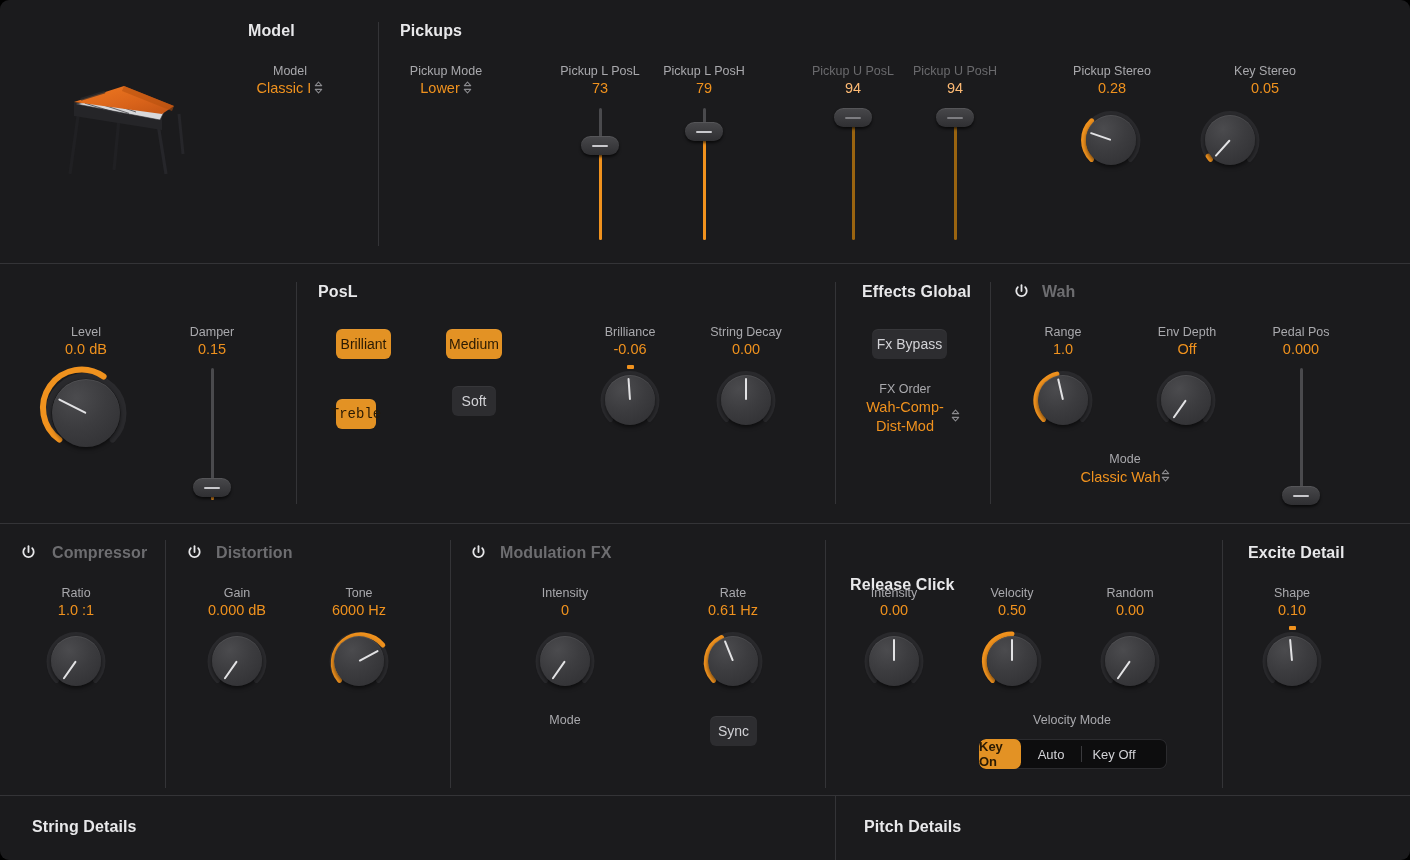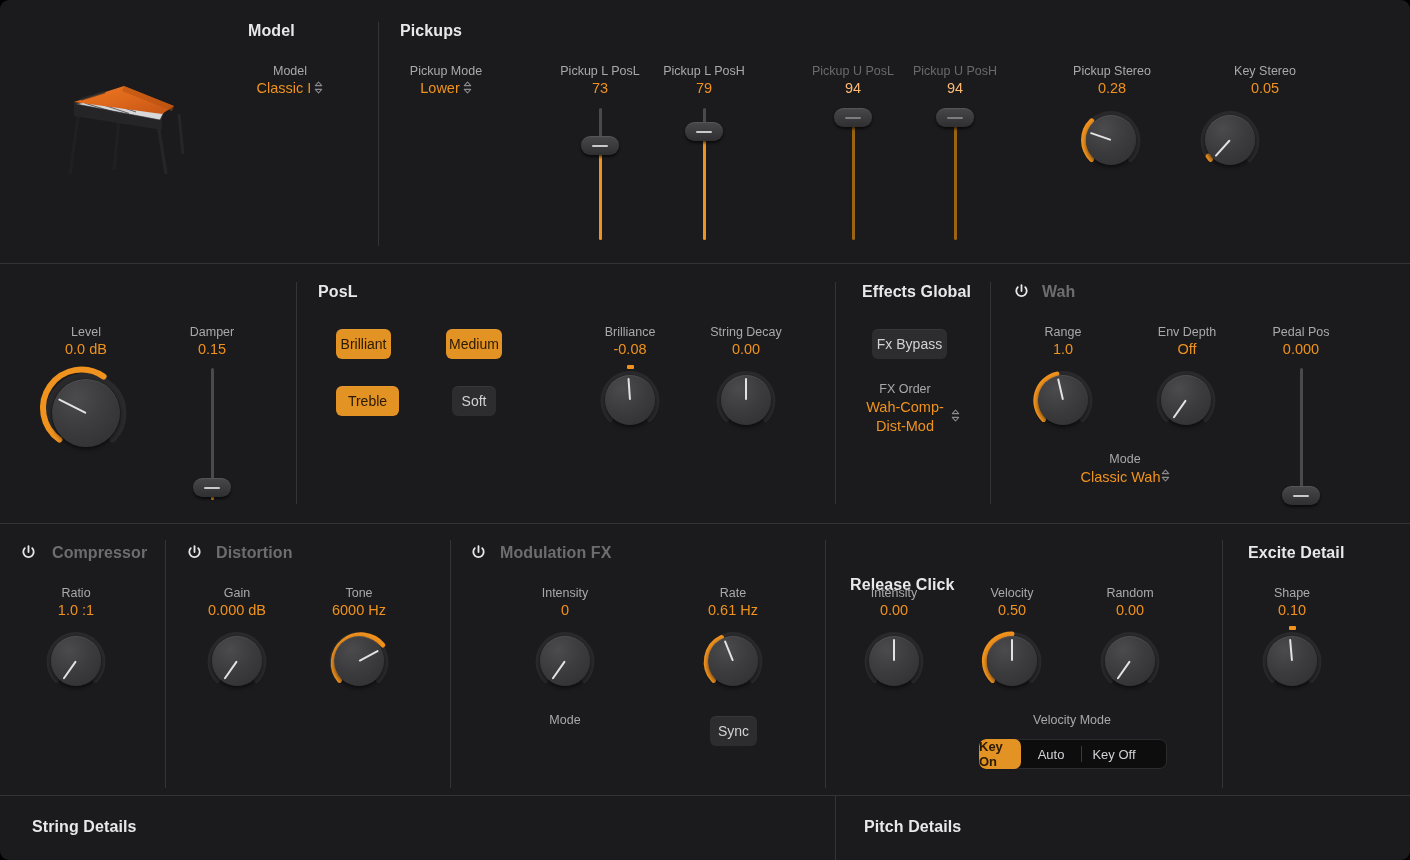--- a/index.html
+++ b/index.html
@@ -284,33 +284,33 @@
     <div class="trk" style="height:132px;"></div>
     <div class="fill" style="top:122px; height:10px;"></div>
     <div class="hnd" style="top:110px;"></div>
   </div>
 
   <div class="sect-title" style="left:318px; top:283px;">PosL</div>
 
   <div class="btn on" style="left:336px; top:329px; width:55px; height:30px;">
       <span>Brilliant</span>
     </div>
-  <div class="btn on" style="left:336px; top:386px; width:63px; height:30px;">
+  <div class="btn on" style="left:336px; top:399px; width:40px; height:30px;font-family:Liberation Mono, monospace;">
       <span>Treble</span>
     </div>
   <div class="btn on" style="left:446px; top:329px; width:56px; height:30px;">
       <span>Medium</span>
     </div>
   <div class="btn" style="left:452px; top:386px; width:44px; height:30px;">
       <span>Soft</span>
     </div>
 
   <div class="ctl" style="left:570px; top:325px; width:120px;">
     <div class="lab">Brilliance</div>
-    <div class="val">-0.08</div>
+    <div class="val">-0.06</div>
   </div>
   <div class="knob" style="position:absolute; left:596px; top:366px; width:68px; height:68px;">
     <svg width="68" height="68" viewBox="0 0 68 68">
       <path d="M 14.6 53.4 A 27 27 0 1 1 53.4 53.4" fill="none" stroke="#2a2a2d" stroke-width="5" stroke-linecap="round"></path>
     </svg>
     <div class="tick" style="left:30.5px; top:-1px;"></div>
     <div class="cap" style="left:9px; top:9px; width:50px; height:50px;"></div>
     <div class="ptr" style="left:33px; top:12px; width:2px; height:22px; transform: rotate(-4deg);"></div>
   </div>
 

